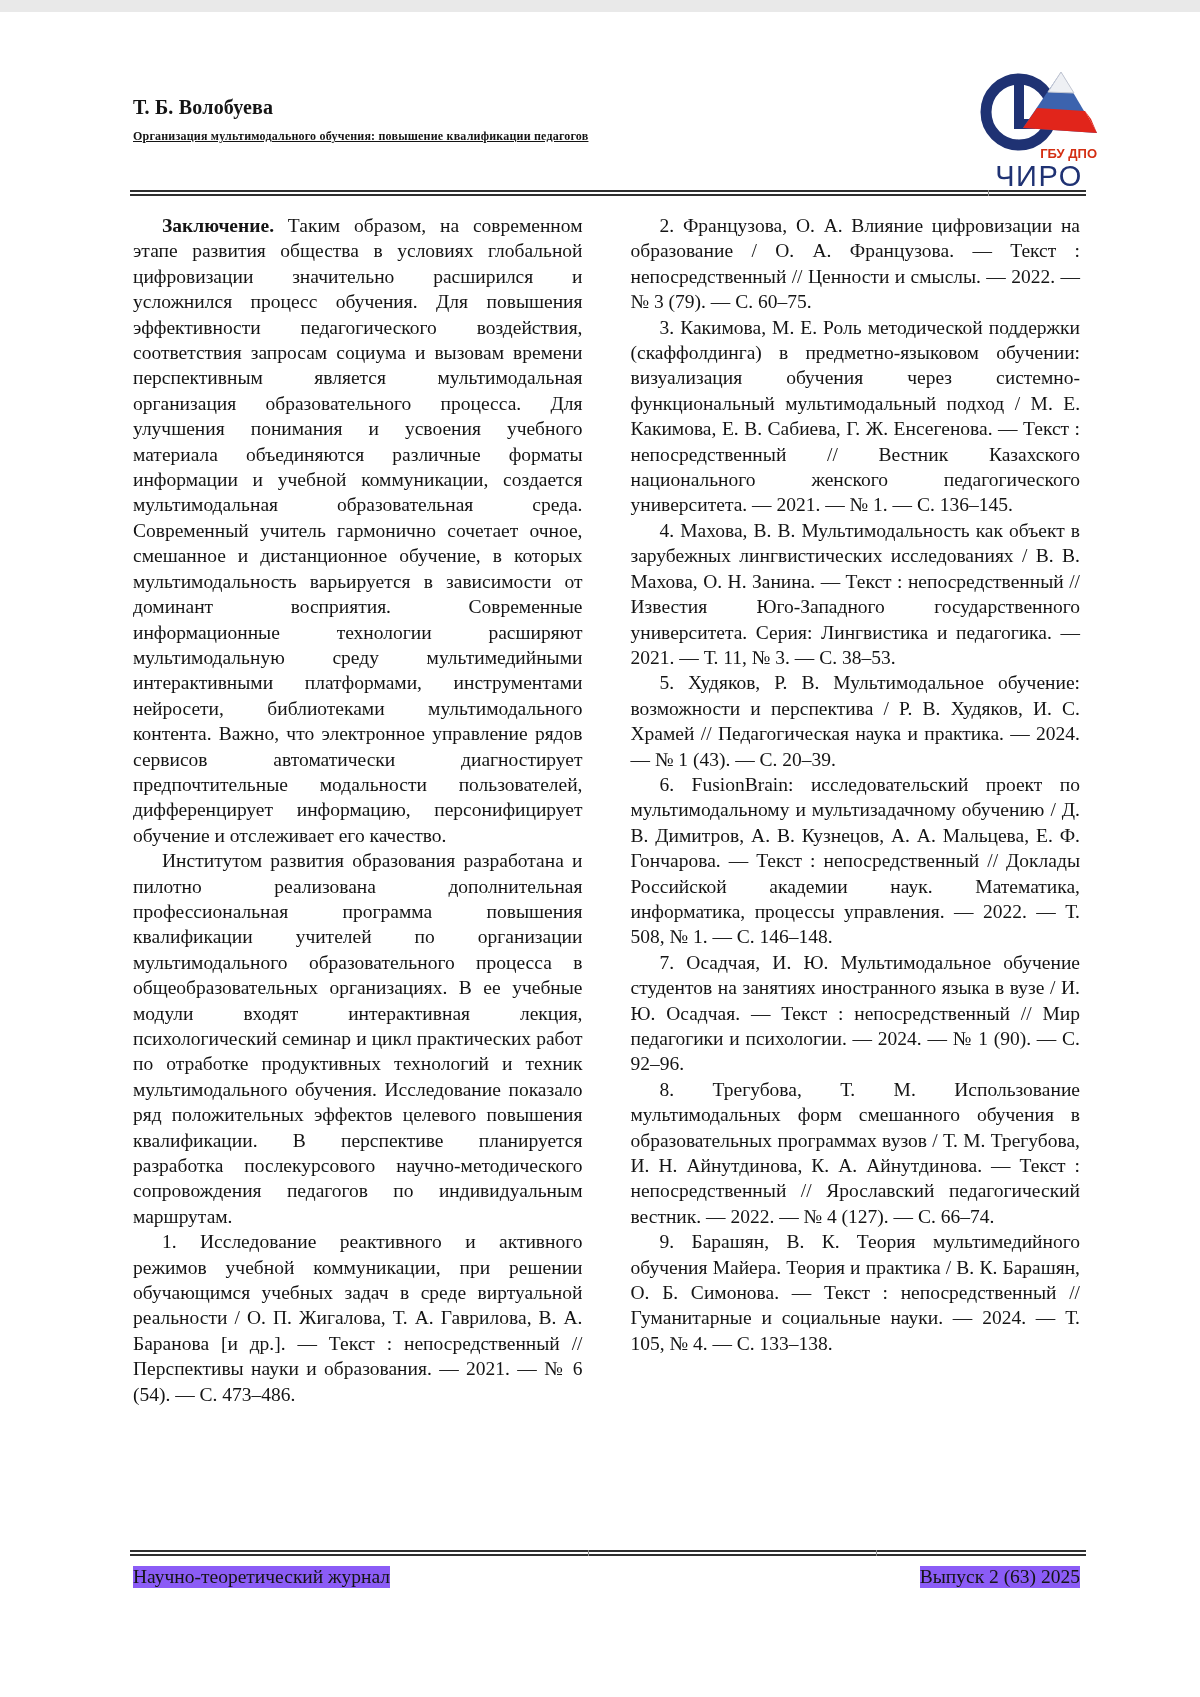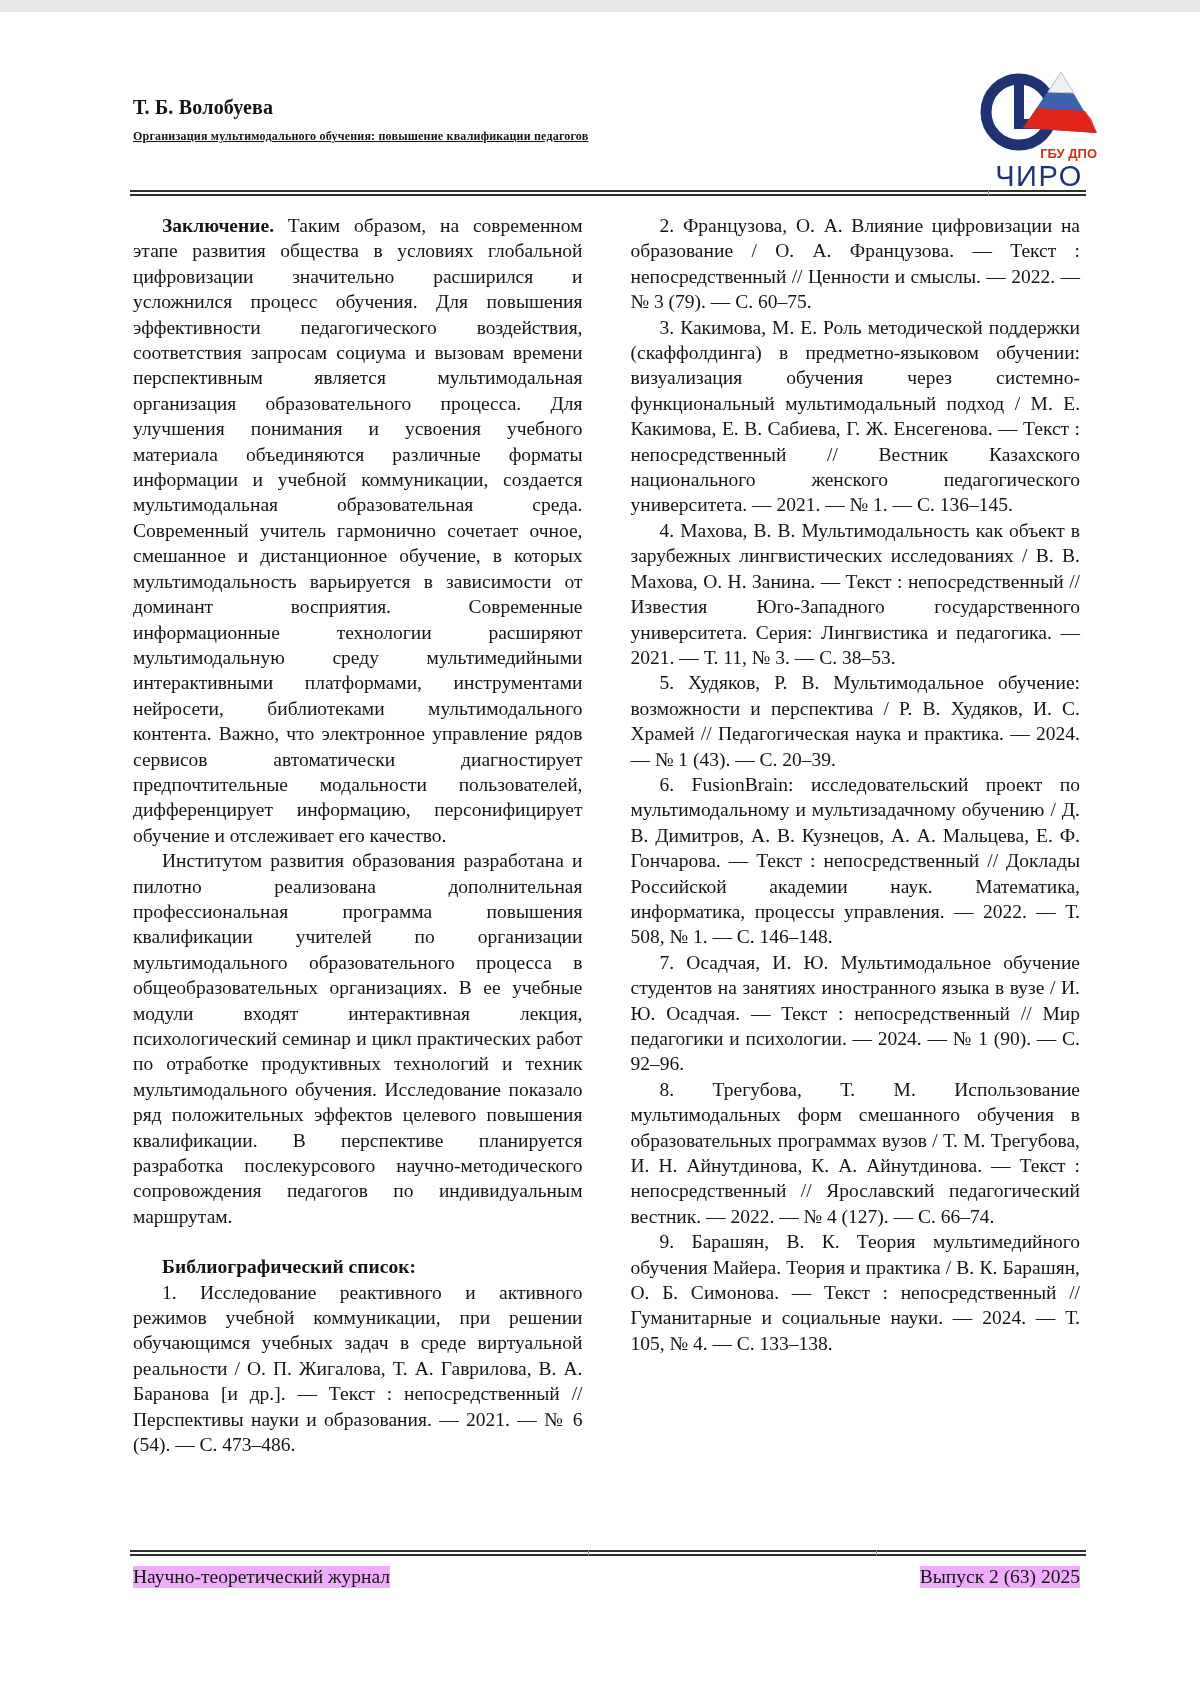--- a/index.html
+++ b/index.html
@@ -53,21 +53,21 @@
   .col p { margin:0; text-indent:29px; }
   .lead { font-weight:bold; }
   .bib-heading { font-weight:bold; margin-top:25px !important; }
   .footer-row {
     position:absolute; left:133px; top:1554px; width:947px;
     display:flex; justify-content:space-between; align-items:baseline;
     font-size:19.5px;
   }
   .footer-center { position:absolute; left:0; right:60px; text-align:left; }
   .footer-row { position:absolute; }
-  .footer-left, .footer-right { position:relative; z-index:1; background:#f0abfc; }
+  .footer-left, .footer-right { position:relative; z-index:1; background:#8b5cf6; }
 </style>
 </head>
 <body>
 
 <div class="page">
 
   <div class="header-author">Т. Б. Волобуева</div>
   <div class="header-title">Организация мультимодального обучения: повышение квалификации педагогов</div>
 
   <div class="logo">
@@ -87,21 +87,20 @@
 
   <div class="rule rule-header">
     <span class="tick" style="left:858px"></span>
   </div>
 
   <div class="columns">
 
     <div class="col">
       <p><span class="lead">Заключение.</span><span> Таким образом, на современном этапе развития общества в условиях глобальной цифровизации значительно расширился и усложнился процесс обучения. Для повышения эффективности педагогического воздействия, соответствия запросам социума и вызовам времени перспективным является мультимодальная организация образовательного процесса. Для улучшения понимания и усвоения учебного материала объединяются различные форматы информации и учебной коммуникации, создается мультимодальная образовательная среда. Современный учитель гармонично сочетает очное, смешанное и дистанционное обучение, в которых мультимодальность варьируется в зависимости от доминант восприятия. Современные информационные технологии расширяют мультимодальную среду мультимедийными интерактивными платформами, инструментами нейросети, библиотеками мультимодального контента. Важно, что электронное управление рядов сервисов автоматически диагностирует предпочтительные модальности пользователей, дифференцирует информацию, персонифицирует обучение и отслеживает его качество.</span></p>
       <p>Институтом развития образования разработана и пилотно реализована дополнительная профессиональная программа повышения квалификации учителей по организации мультимодального образовательного процесса в общеобразовательных организациях. В ее учебные модули входят интерактивная лекция, психологический семинар и цикл практических работ по отработке продуктивных технологий и техник мультимодального обучения. Исследование показало ряд положительных эффектов целевого повышения квалификации. В перспективе планируется разработка послекурсового научно-методического сопровождения педагогов по индивидуальным маршрутам.</p>
-      <p class="bib-heading">Библиографический список:</p>
       <p>1. Исследование реактивного и активного режимов учебной коммуникации, при решении обучающимся учебных задач в среде виртуальной реальности / О. П. Жигалова, Т. А. Гаврилова, В. А. Баранова [и др.]. — Текст : непосредственный // Перспективы науки и образования. — 2021. — № 6 (54). — С. 473–486.</p>
     </div>
 
     <div class="col">
       <p>2. Французова, О. А. Влияние цифровизации на образование / О. А. Французова. — Текст : непосредственный // Ценности и смыслы. — 2022. — № 3 (79). — С. 60–75.</p>
       <p>3. Какимова, М. Е. Роль методической поддержки (скаффолдинга) в предметно-языковом обучении: визуализация обучения через системно-функциональный мультимодальный подход / М. Е. Какимова, Е. В. Сабиева, Г. Ж. Енсегенова. — Текст : непосредственный // Вестник Казахского национального женского педагогического университета. — 2021. — № 1. — С. 136–145.</p>
       <p>4. Махова, В. В. Мультимодальность как объект в зарубежных лингвистических исследованиях / В. В. Махова, О. Н. Занина. — Текст : непосредственный // Известия Юго-Западного государственного университета. Серия: Лингвистика и педагогика. — 2021. — Т. 11, № 3. — С. 38–53.</p>
       <p>5. Худяков, Р. В. Мультимодальное обучение: возможности и перспектива / Р. В. Худяков, И. С. Храмей // Педагогическая наука и практика. — 2024. — № 1 (43). — С. 20–39.</p>
       <p>6. FusionBrain: исследовательский проект по мультимодальному и мультизадачному обучению / Д. В. Димитров, А. В. Кузнецов, А. А. Мальцева, Е. Ф. Гончарова. — Текст : непосредственный // Доклады Российской академии наук. Математика, информатика, процессы управления. — 2022. — Т. 508, № 1. — С. 146–148.</p>
       <p>7. Осадчая, И. Ю. Мультимодальное обучение студентов на занятиях иностранного языка в вузе / И. Ю. Осадчая. — Текст : непосредственный // Мир педагогики и психологии. — 2024. — № 1 (90). — С. 92–96.</p>

